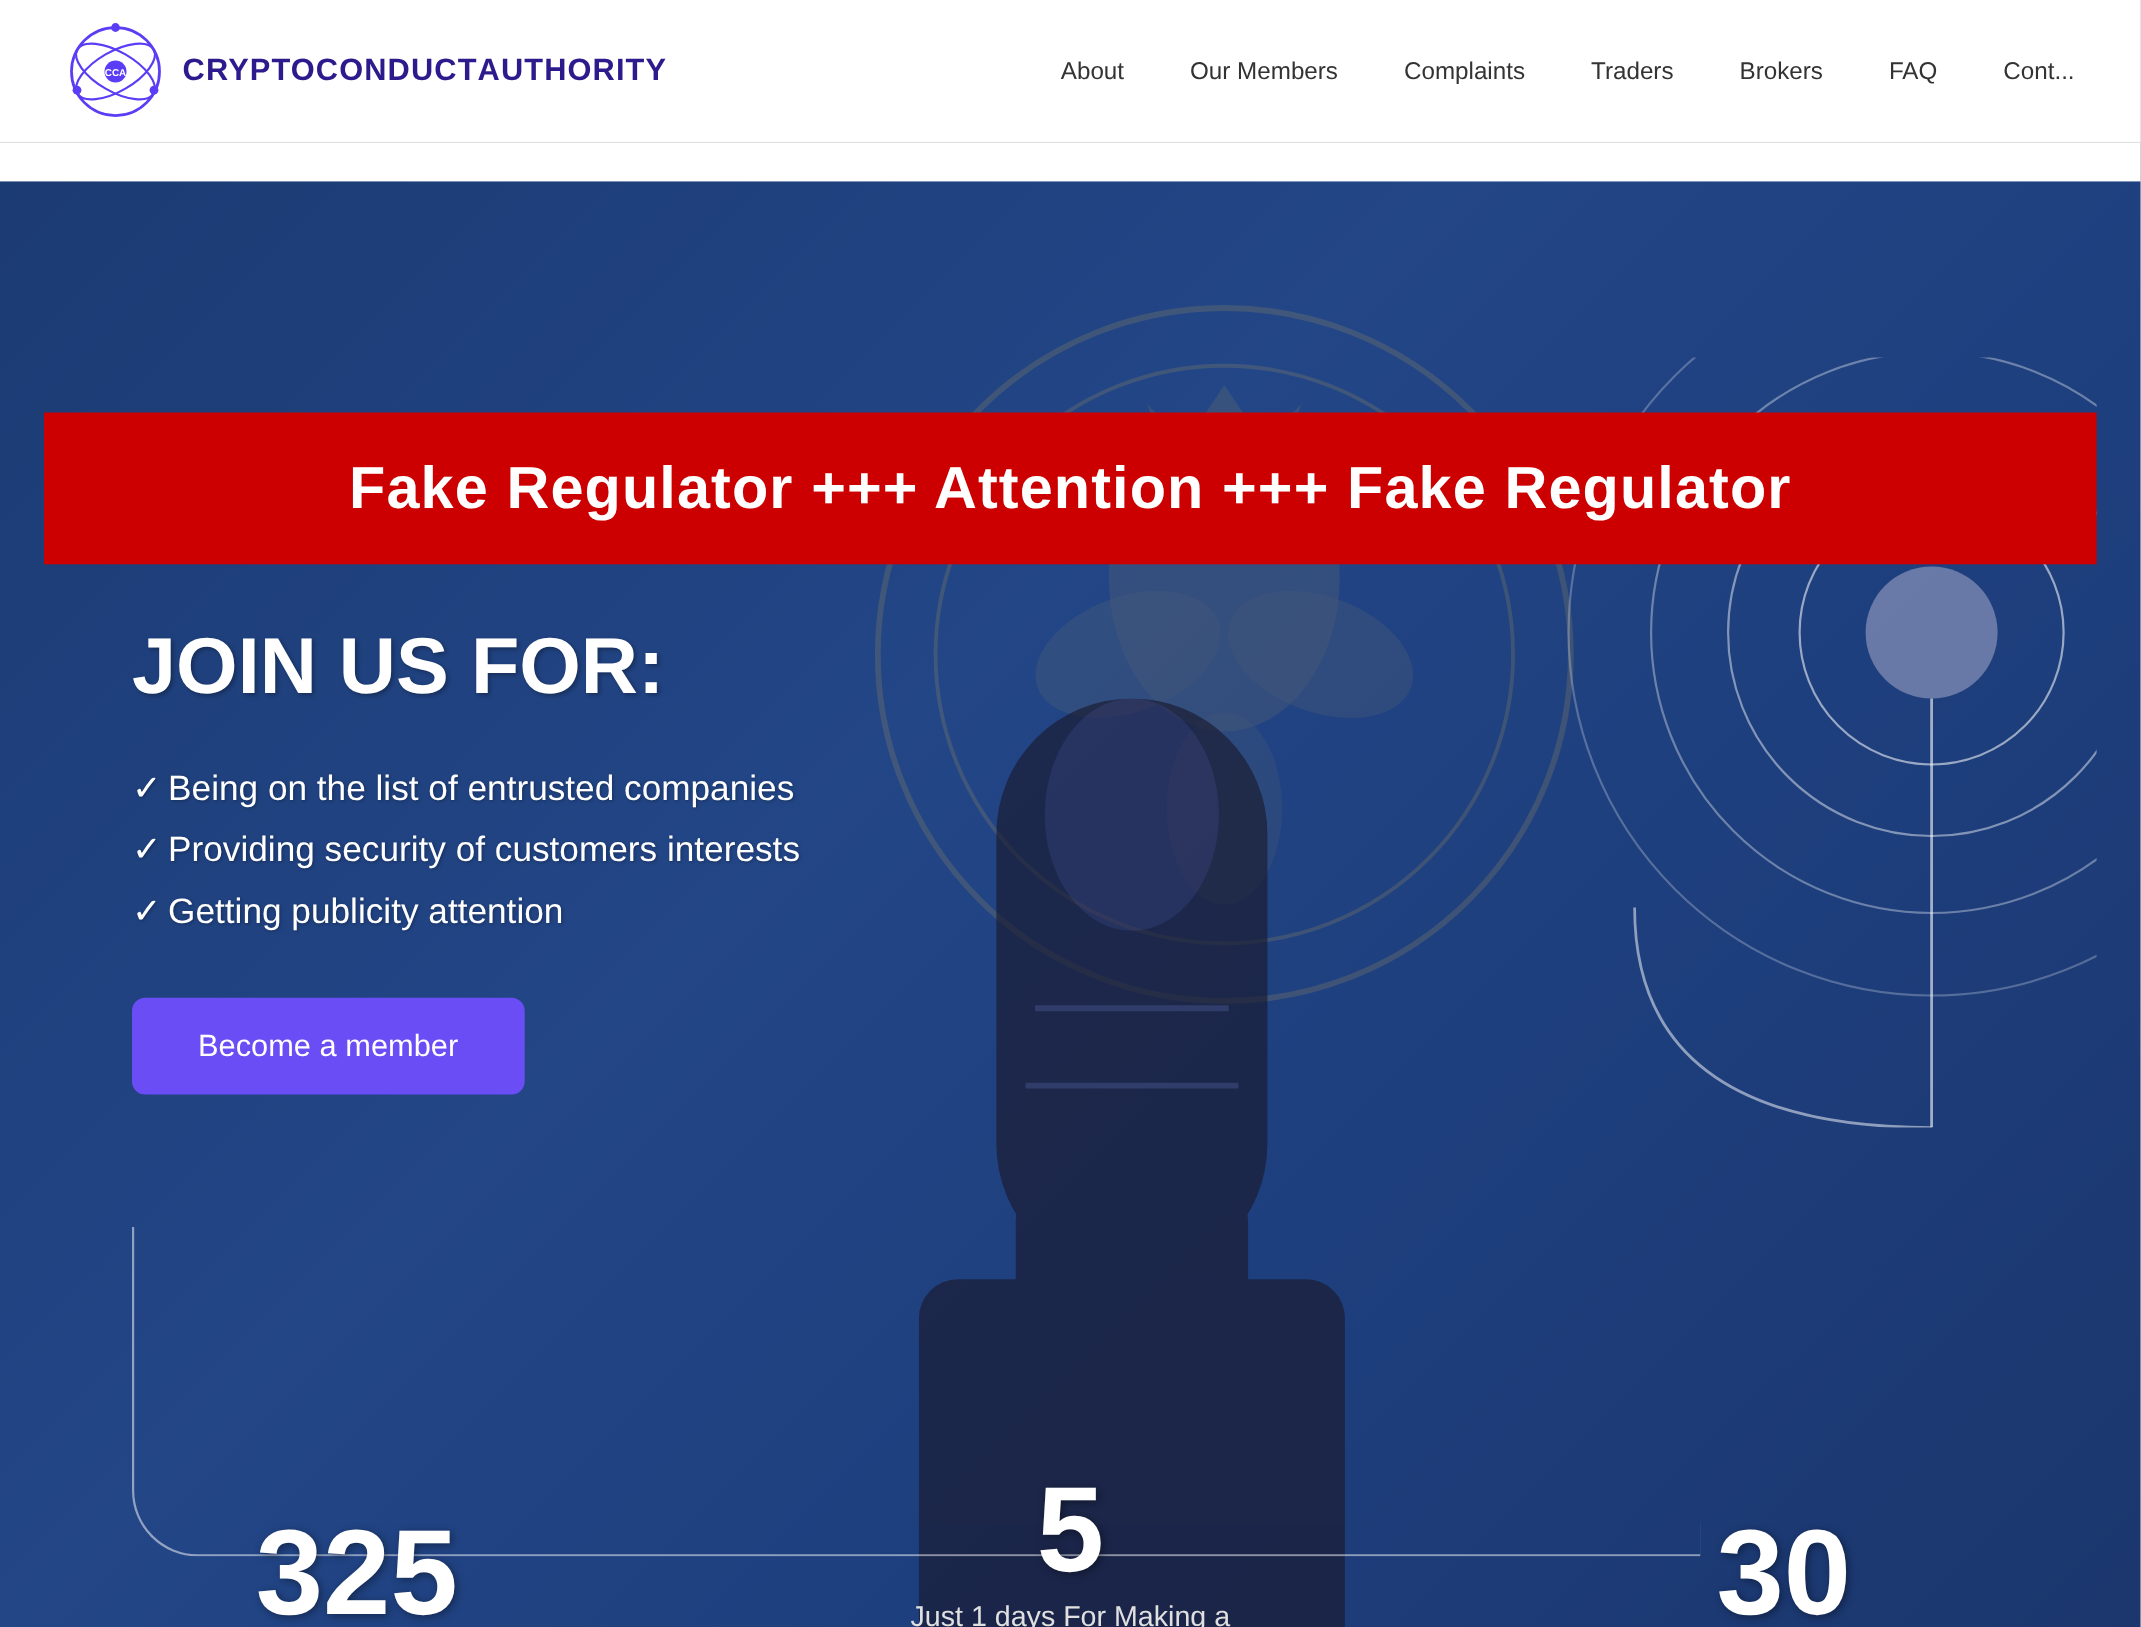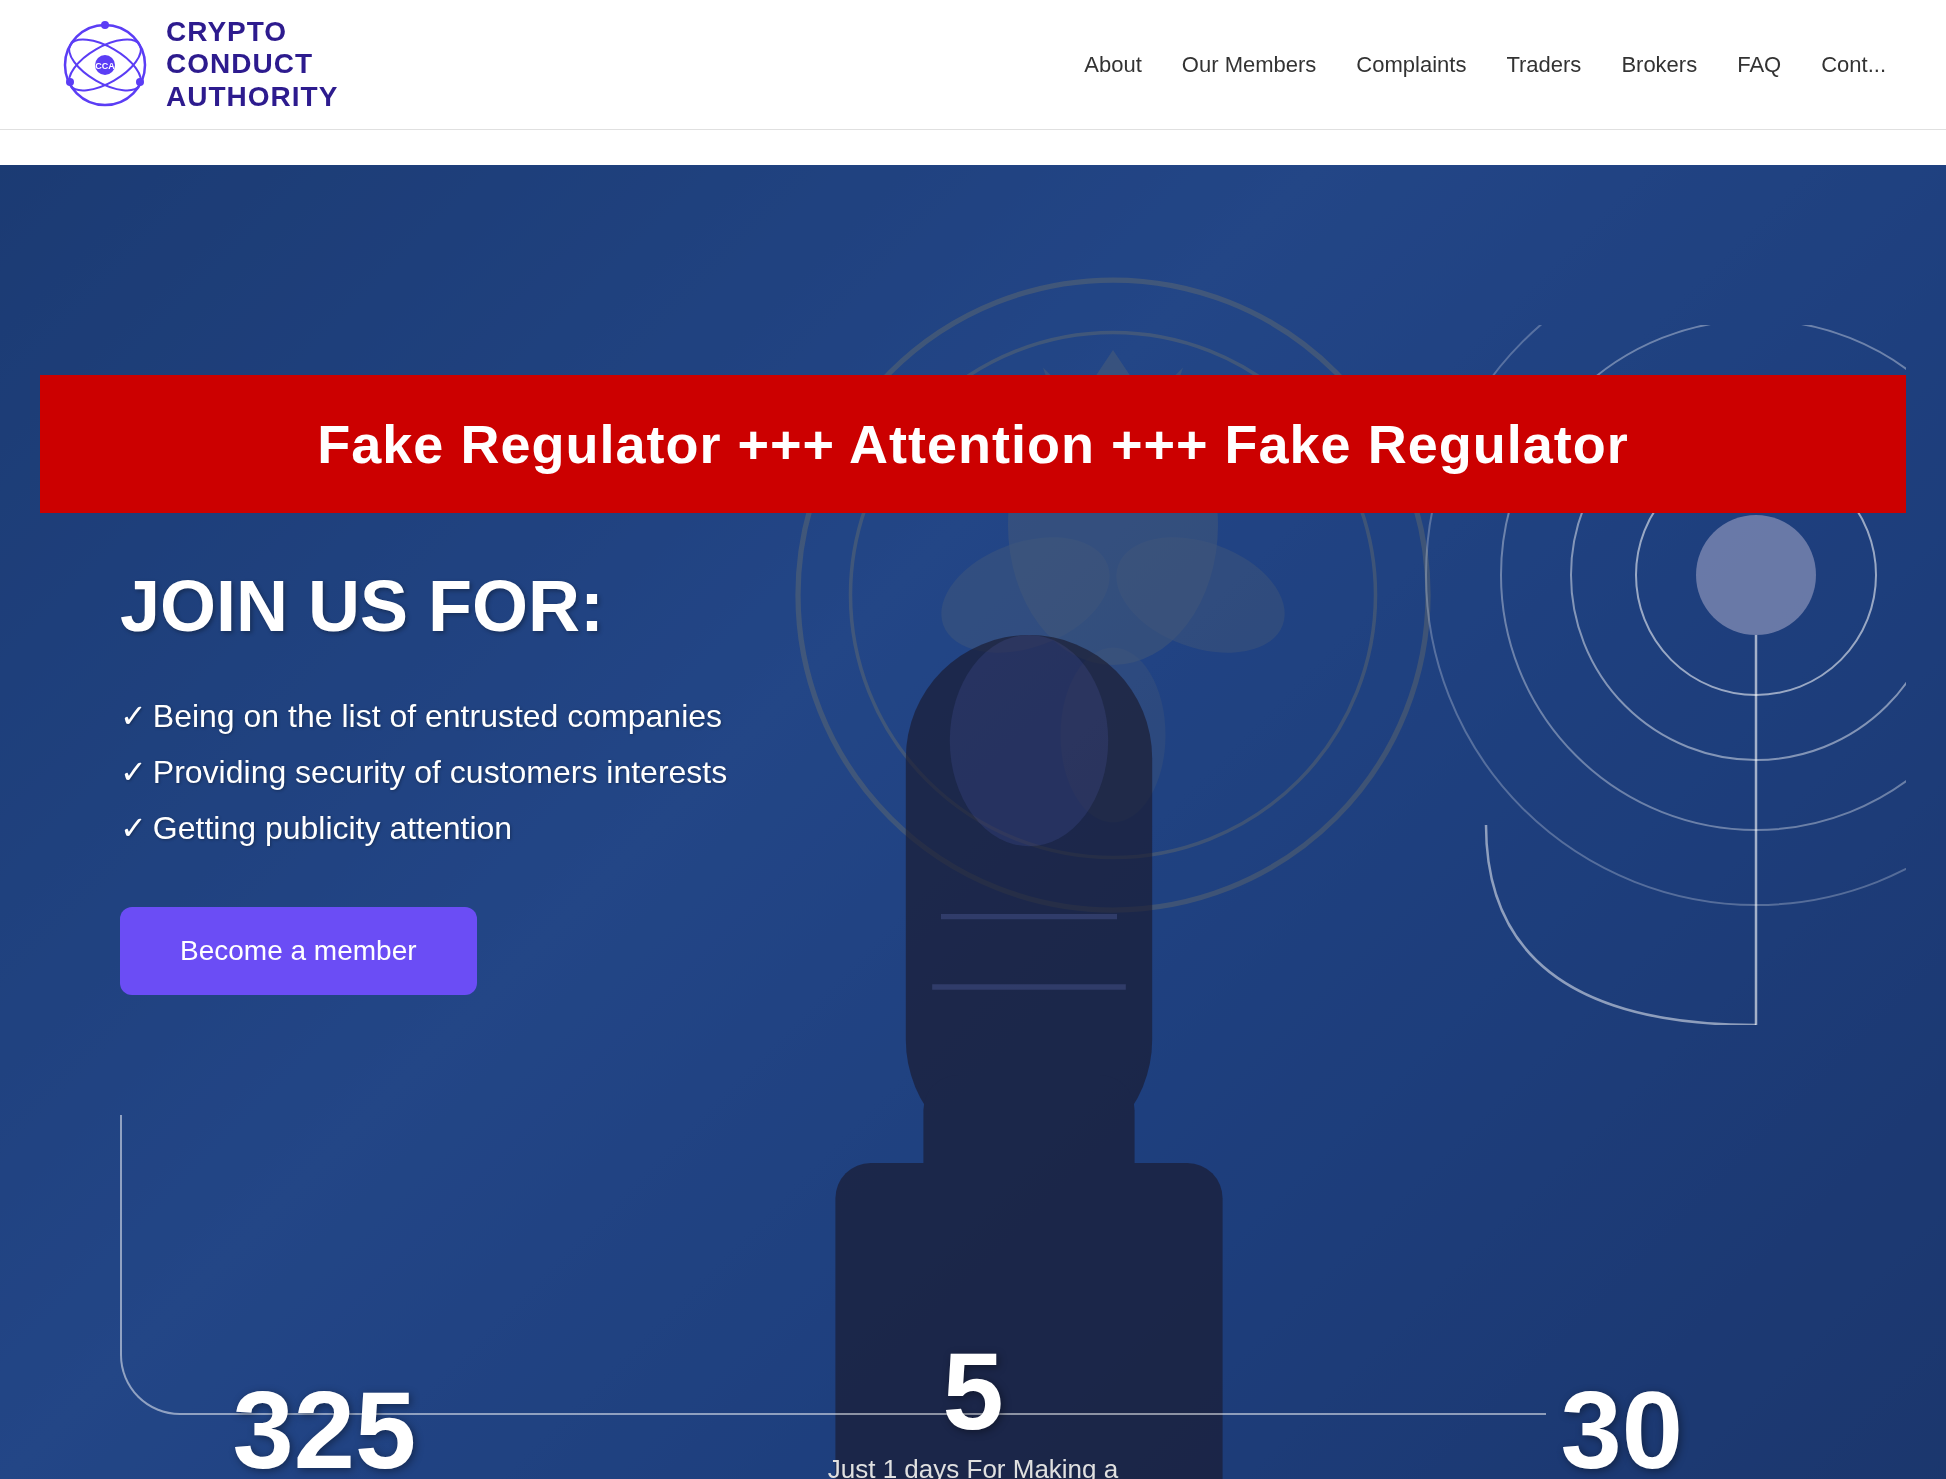--- a/index.html
+++ b/index.html
@@ -33,35 +33,35 @@
       margin-right: auto;
     }
 
     .logo-icon {
       width: 90px;
       height: 90px;
     }
 
     .logo-text {
       display: flex;
-      flex-direction: column;
+      flex-direction: row;
     }
 
     .logo-text-main {
       font-size: 28px;
       font-weight: 900;
       color: #2d1b8e;
       line-height: 1.15;
       letter-spacing: 1px;
     }
 
     .nav {
       display: flex;
       align-items: center;
-      gap: 40px;
+      gap: 60px;
     }
 
     .nav-item {
       font-size: 22px;
       color: #333;
       text-decoration: none;
       cursor: pointer;
       white-space: nowrap;
     }
 

